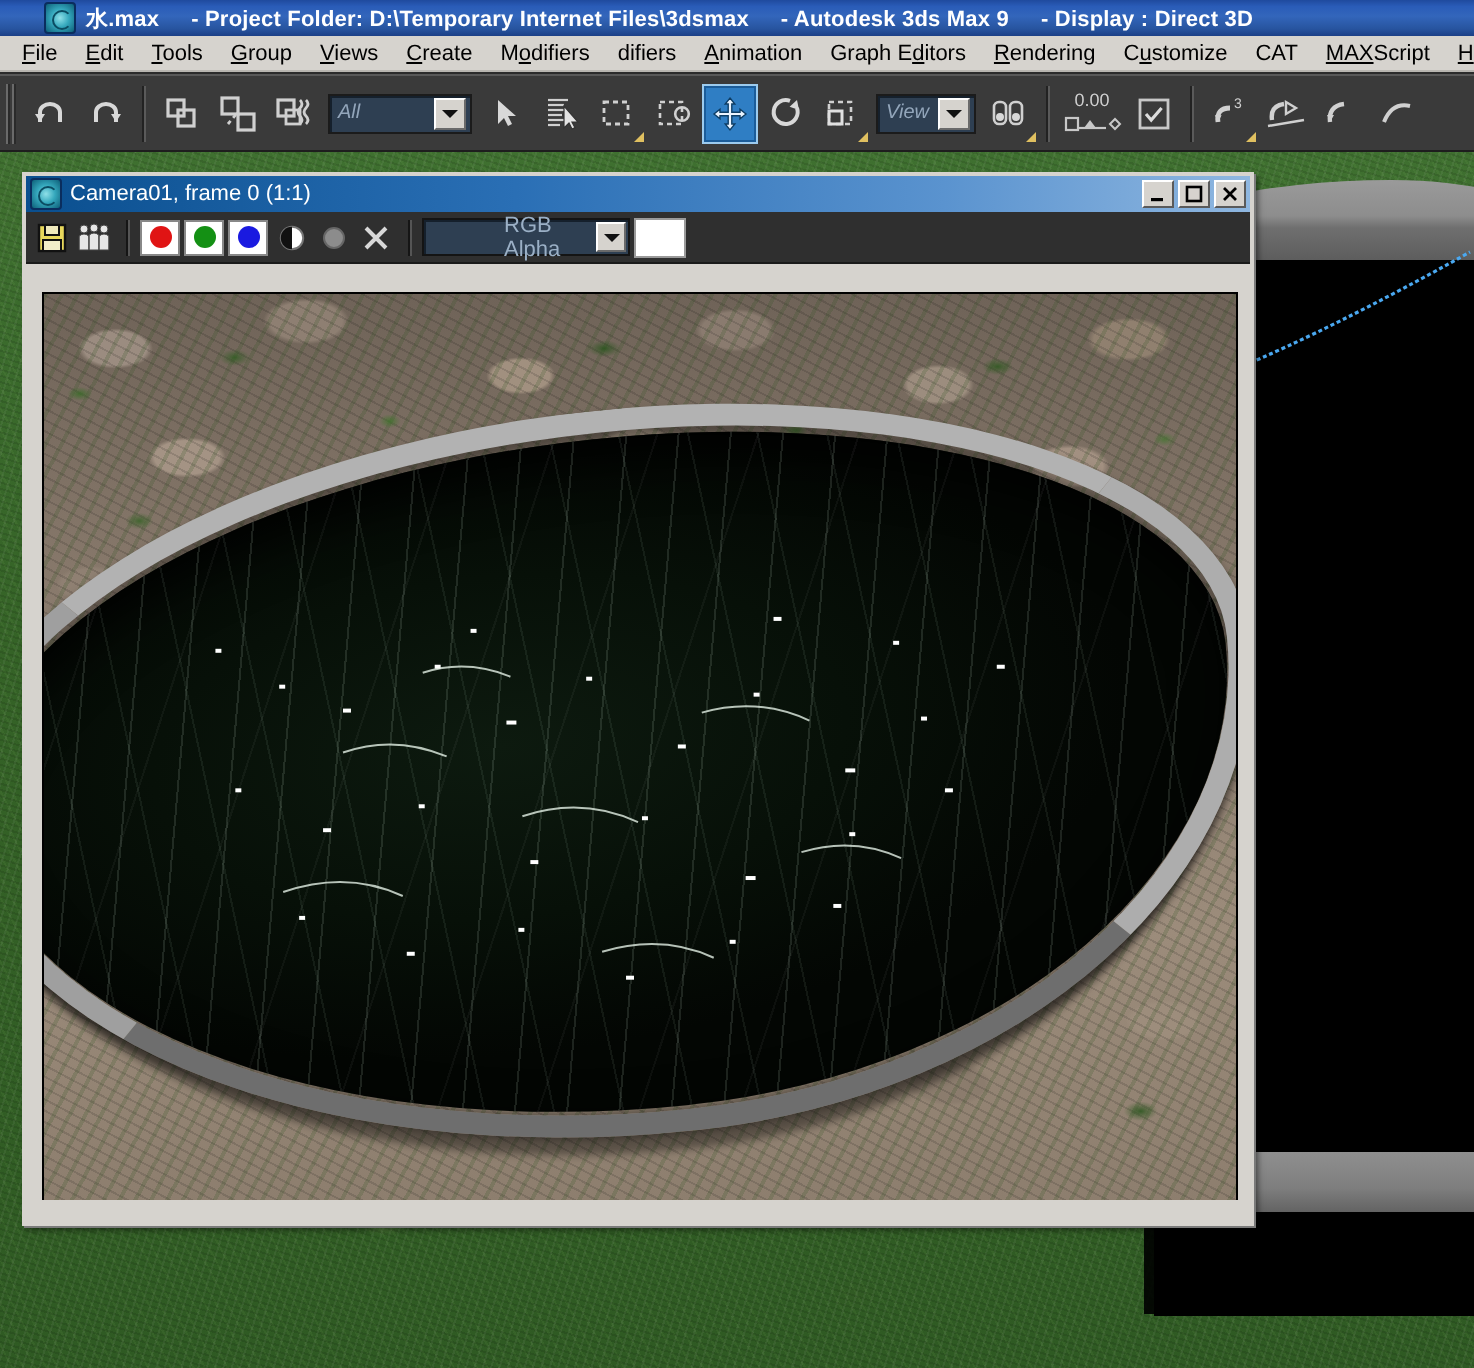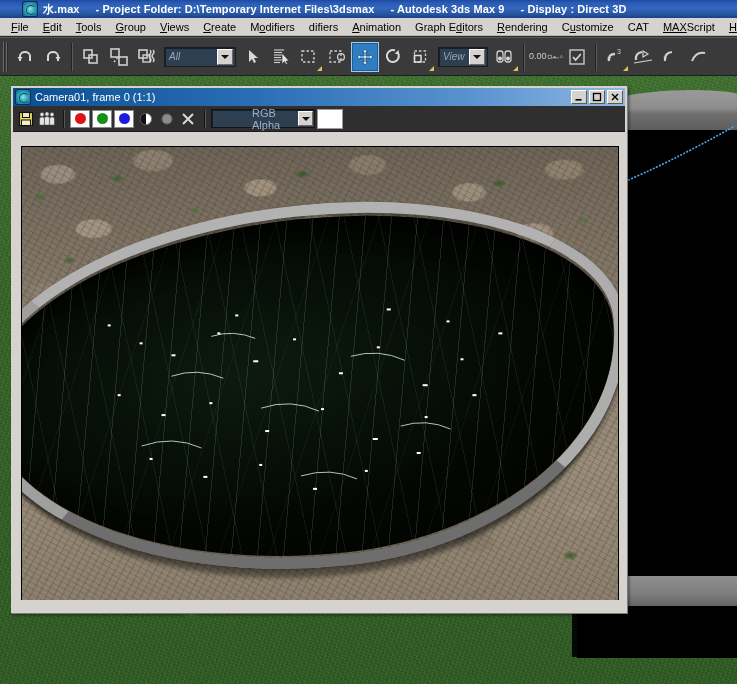--- a/index.html
+++ b/index.html
@@ -539,21 +539,21 @@
       <svg width="22" height="20" viewBox="0 0 22 20">
         <rect x="3" y="4" width="6" height="11" rx="2.5" fill="none" stroke="#d0d0d0" stroke-width="1.3"></rect>
         <circle cx="6" cy="11.5" r="2" fill="#d8d8d8"></circle>
         <rect x="11" y="4" width="6" height="11" rx="2.5" fill="none" stroke="#d0d0d0" stroke-width="1.3"></rect>
         <circle cx="14" cy="11.5" r="2" fill="#d8d8d8"></circle>
       </svg>
     </div>
 
     <div class="tb-sep"></div>
 
-    <div class="tb-btn" style="width:34px;flex-direction:row">
+    <div class="tb-btn" style="width:34px;flex-direction:column">
       <div class="spinner-val">0.00</div>
       <svg width="30" height="11" viewBox="0 0 30 11">
         <rect x="2" y="3" width="6" height="6" fill="none" stroke="#c8c8c8" stroke-width="1.1"></rect>
         <line x1="8" y1="8" x2="22" y2="8" stroke="#c8c8c8" stroke-width="1.1"></line>
         <path d="M11 8 l3 -4 l3 4 z" fill="#c8c8c8"></path>
         <path d="M24 6 l2.5 -2.5 l2.5 2.5 l-2.5 2.5 z" fill="none" stroke="#c8c8c8" stroke-width="1"></path>
       </svg>
     </div>
 
     <div class="tb-btn">

